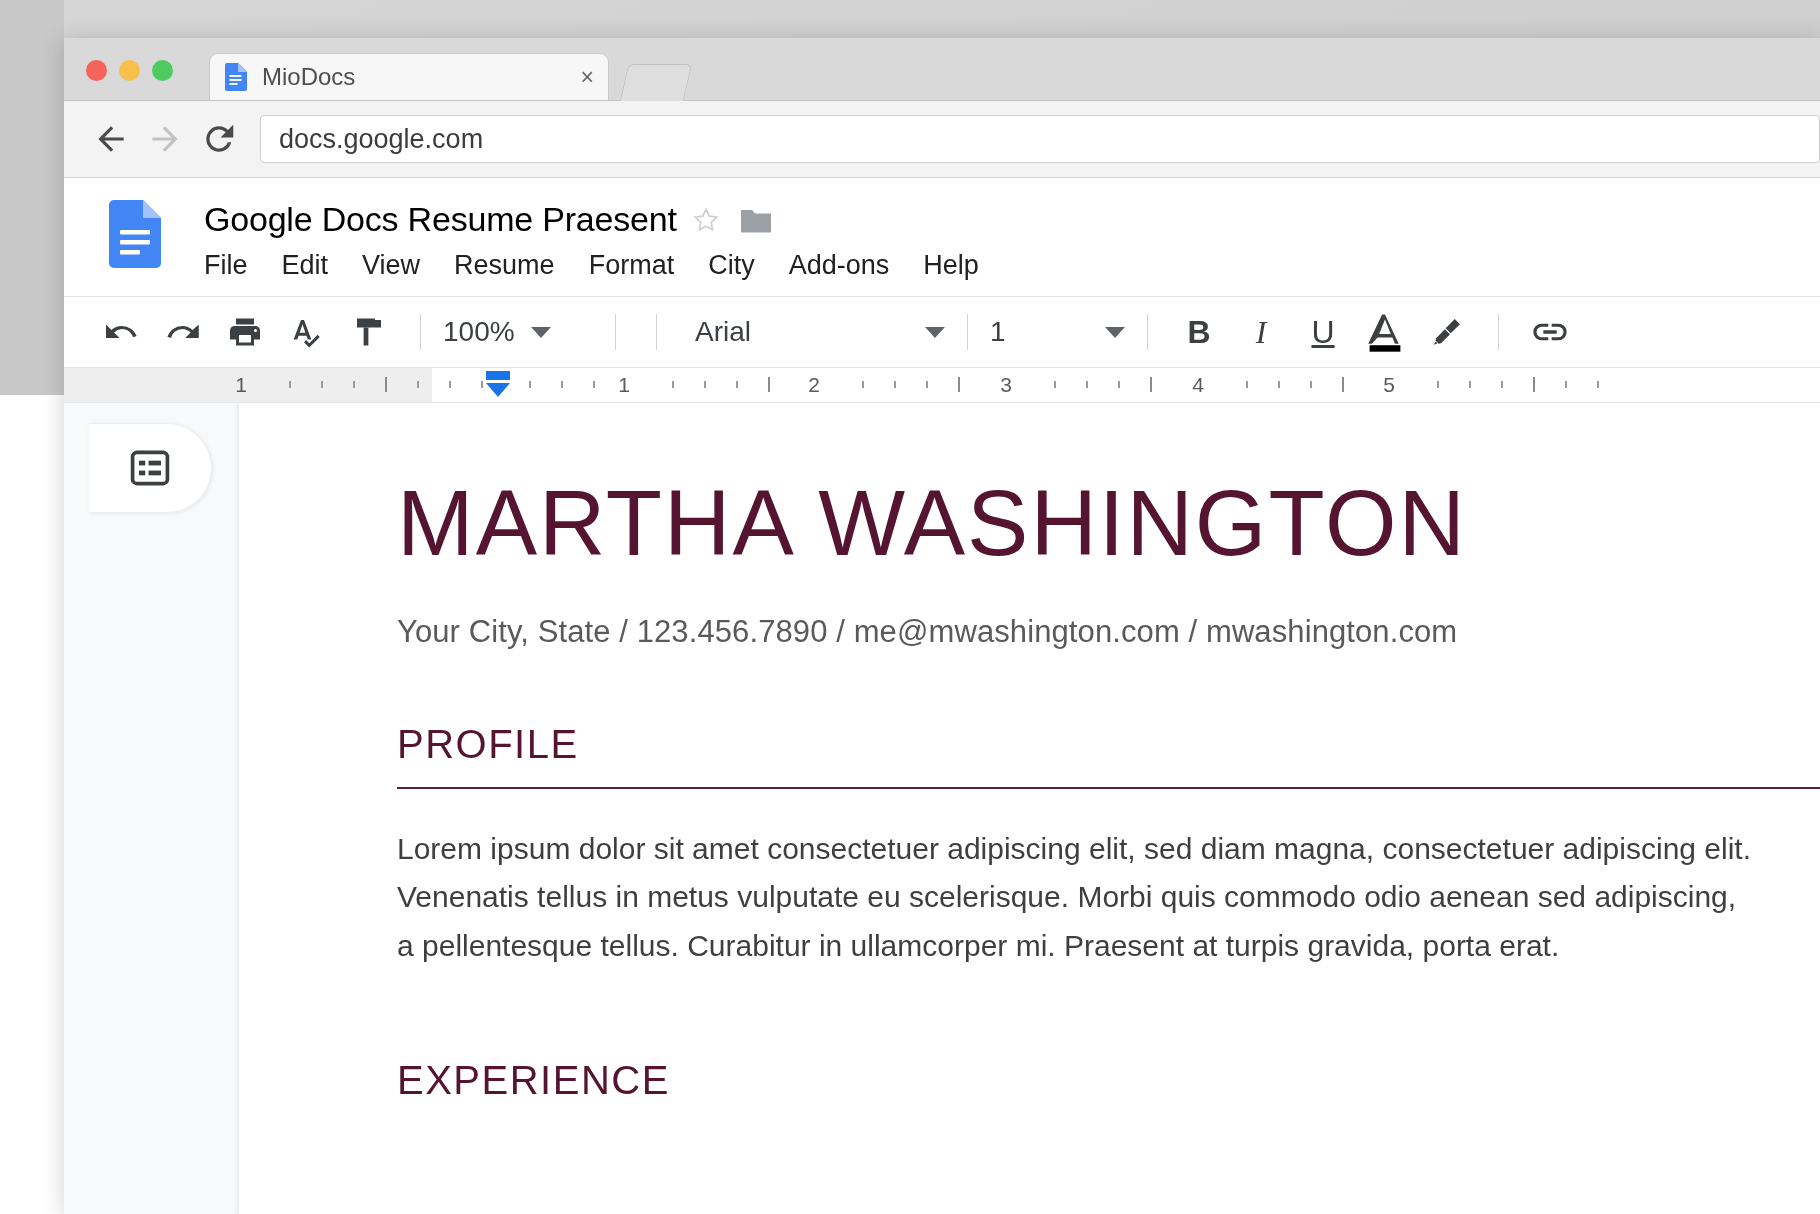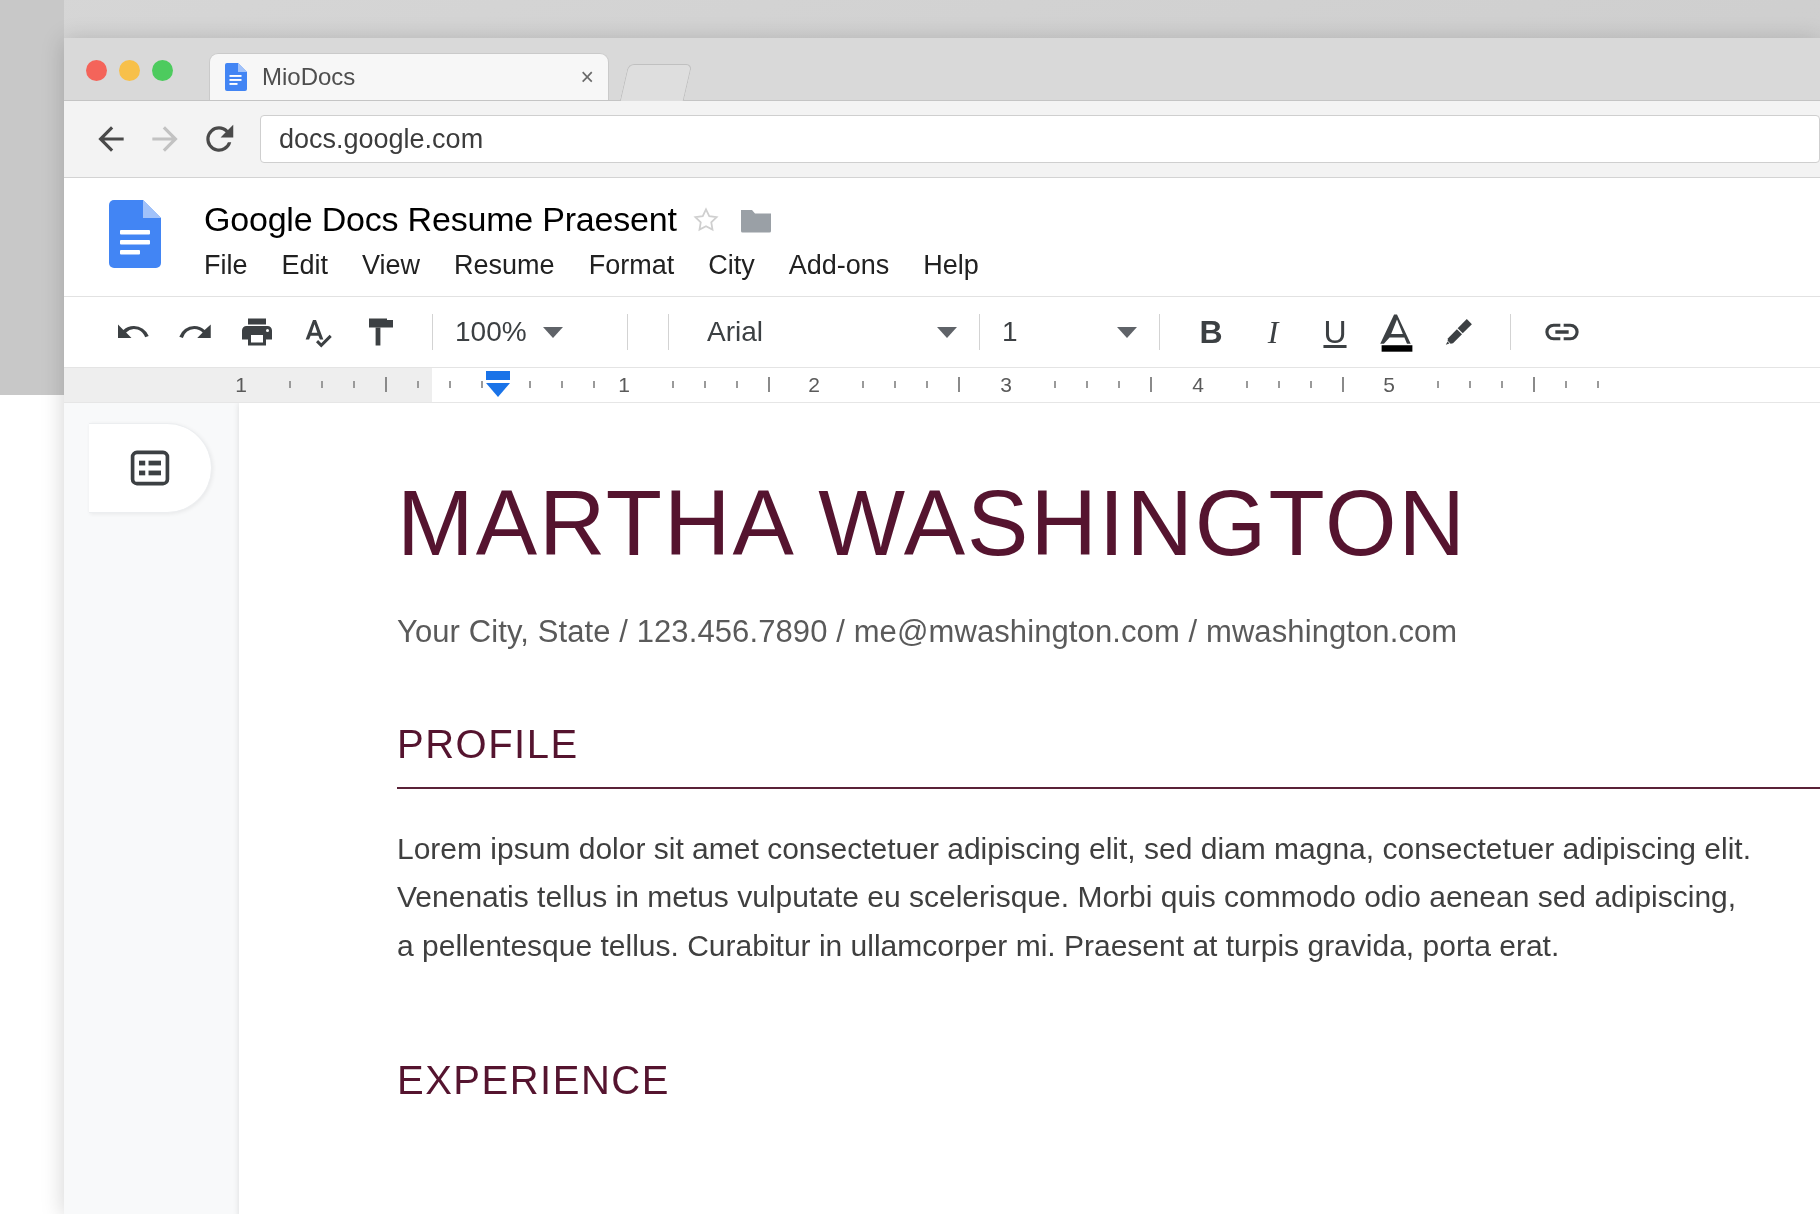--- a/index.html
+++ b/index.html
@@ -217,21 +217,21 @@
   }
 
   
   #toolbar {
     position: relative;
     height: 70px;
     background: #ffffff;
     border-bottom: 1px solid #e4e4e4;
     display: flex;
     align-items: center;
-    padding-left: 40px;
+    padding-left: 28px;
     gap: 4px;
   }
   .tb-btn {
     width: 58px;
     height: 58px;
     display: flex;
     align-items: center;
     justify-content: center;
     flex: 0 0 auto;
     cursor: pointer;

